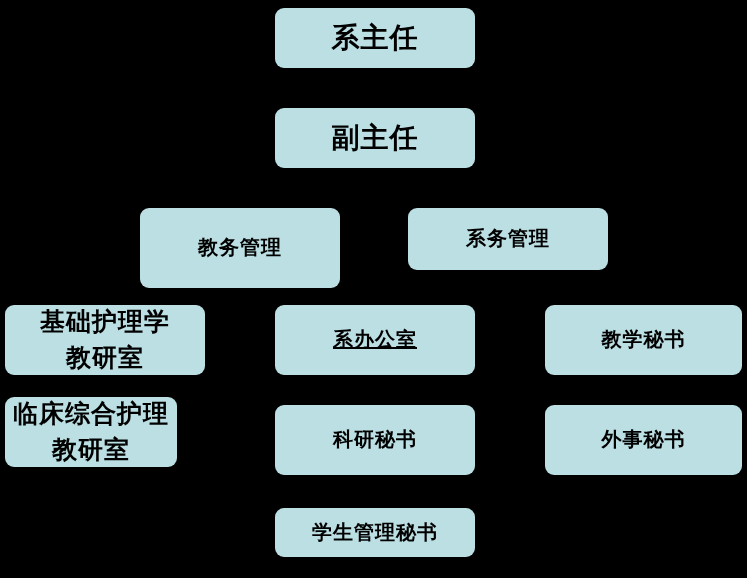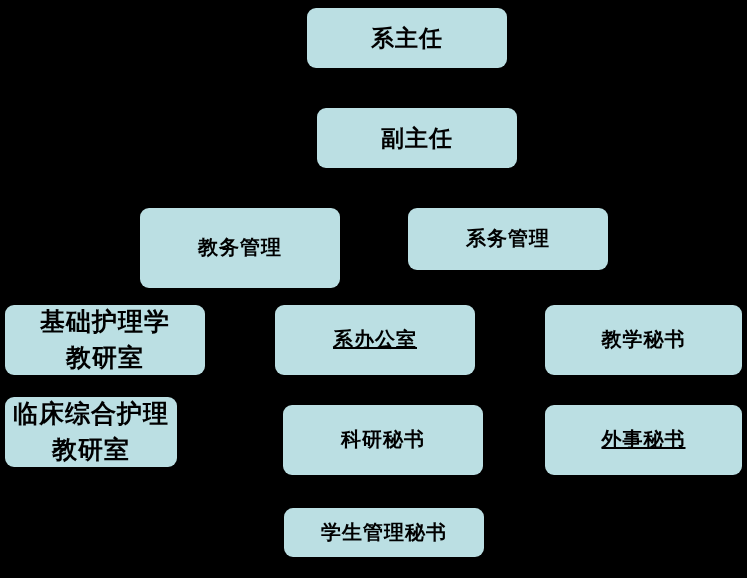--- a/index.html
+++ b/index.html
@@ -30,46 +30,45 @@
     letter-spacing: 1px;
     box-sizing: border-box;
     padding: 2px 6px;
     white-space: pre-line;
   }
   .org-node.two-line {
     font-size: 25px;
     line-height: 1.45;
   }
   .org-node.lead {
-    font-size: 23px;
-    margin-left: 32px;
+    font-size: 28px;
   }
 </style>
 </head>
 <body>
 
 <div id="chart-canvas">
 
   <div class="org-node lead" style="left:275px; top:8px; width:200px; height:60px;">系主任</div>
 
-  <div class="org-node lead" style="left:285px; top:108px; width:200px; height:60px;">副主任</div>
+  <div class="org-node lead" style="left:275px; top:108px; width:200px; height:60px;">副主任</div>
 
   <div class="org-node" style="left:140px; top:208px; width:200px; height:80px;">教务管理</div>
 
   <div class="org-node" style="left:408px; top:208px; width:200px; height:62px;">系务管理</div>
 
   <div class="org-node two-line" style="left:5px; top:305px; width:200px; height:70px;">基础护理学
 教研室</div>
 
   <div class="org-node" style="left:275px; top:305px; width:200px; height:70px;text-decoration:underline;">系办公室</div>
 
   <div class="org-node" style="left:545px; top:305px; width:197px; height:70px;">教学秘书</div>
 
   <div class="org-node two-line" style="left:5px; top:397px; width:172px; height:70px;">临床综合护理
 教研室</div>
 
-  <div class="org-node" style="left:283px; top:405px; width:200px; height:70px;">科研秘书</div>
+  <div class="org-node" style="left:275px; top:405px; width:200px; height:70px;">科研秘书</div>
 
-  <div class="org-node" style="left:545px; top:405px; width:197px; height:70px;text-decoration:underline;">外事秘书</div>
+  <div class="org-node" style="left:545px; top:405px; width:197px; height:70px;">外事秘书</div>
 
-  <div class="org-node" style="left:284px; top:508px; width:200px; height:49px;">学生管理秘书</div>
+  <div class="org-node" style="left:275px; top:508px; width:200px; height:49px;">学生管理秘书</div>
 
 </div>
 
 </body></html>

